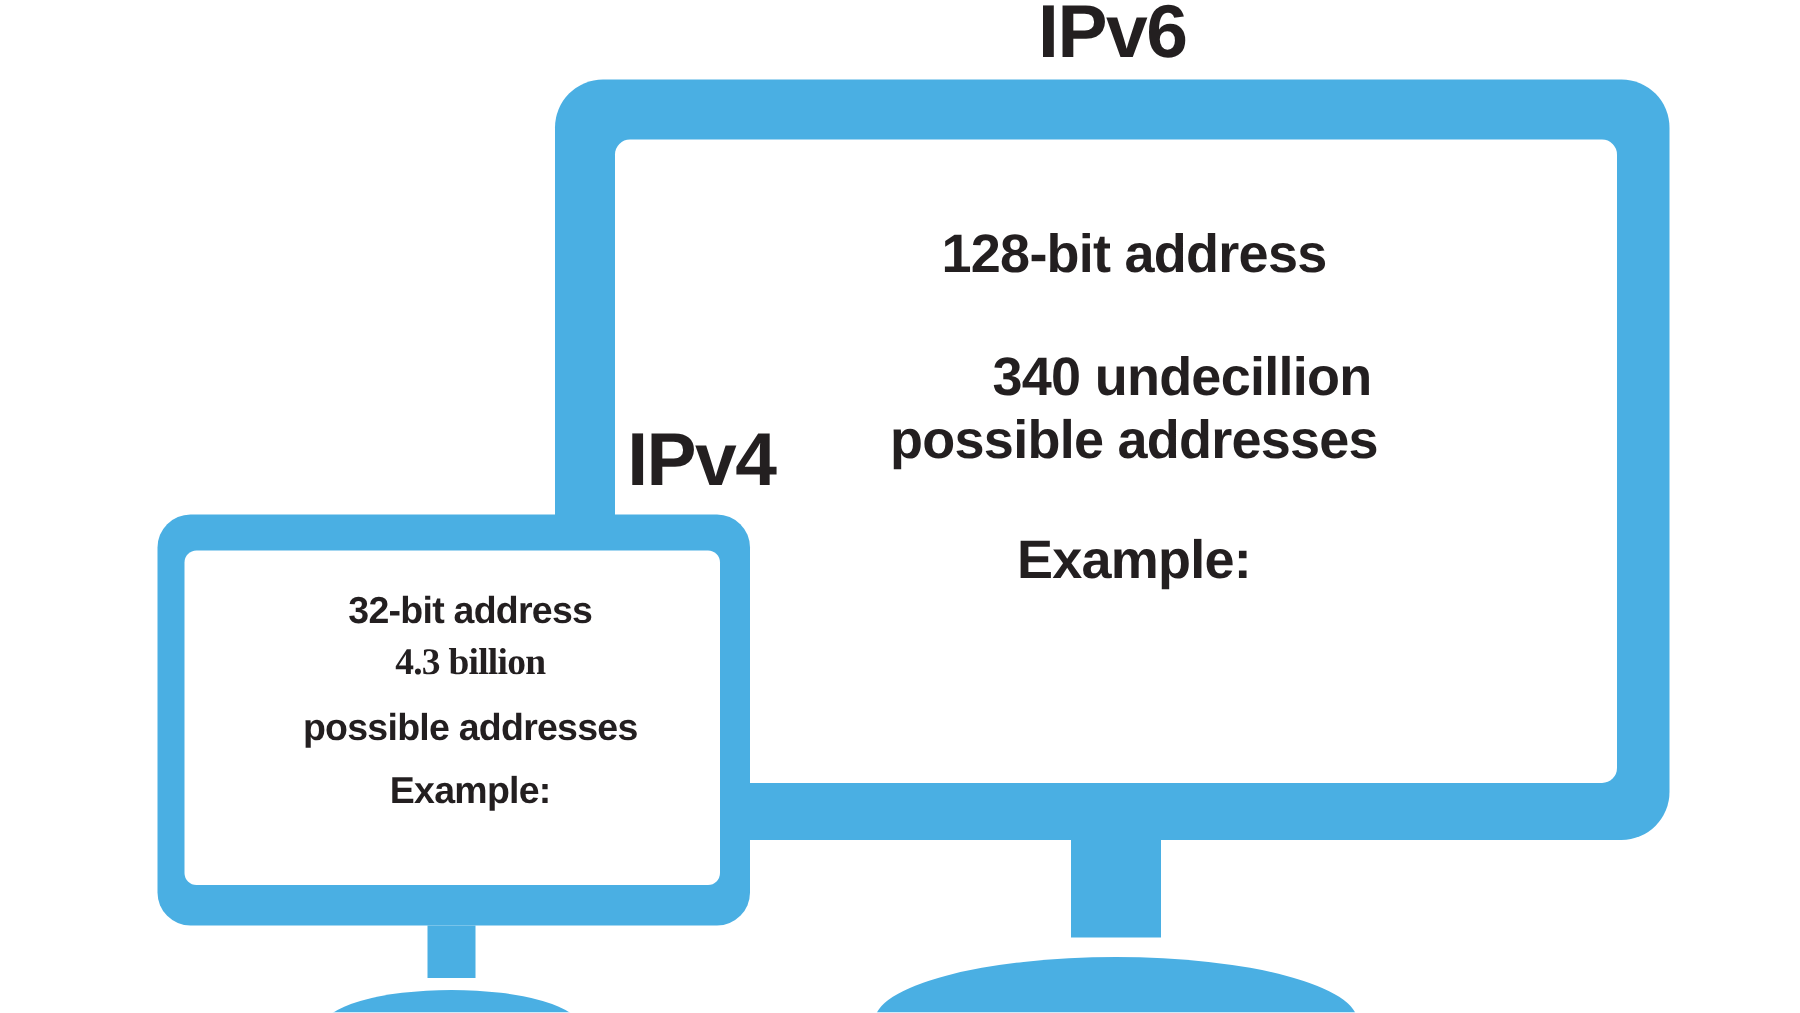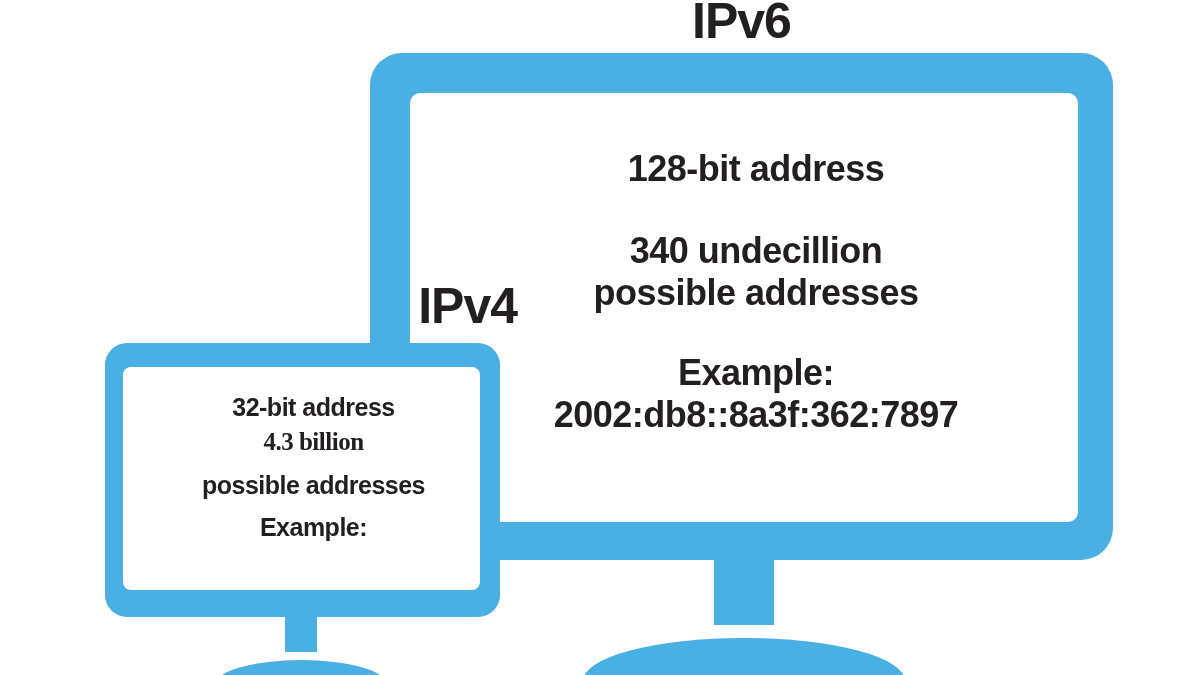--- a/index.html
+++ b/index.html
@@ -43,21 +43,21 @@
   }
   .m6-screen{
     position:absolute;left:410px;top:93px;width:668px;height:429px;
     background:var(--screen-white);border-radius:10px;
   }
   .m6-screen p{
     position:absolute;left:12px;width:100%;text-align:center;
     font-size:36px;line-height:42px;letter-spacing:-0.5px;
   }
   .m6-line-bits{top:55px;}
-  .m6-line-count1{top:137px;}
+  .m6-line-count1{top:137px;margin-left:32px;}
   .m6-line-count2{top:179px;}
   .m6-line-exlabel{top:259px;}
   .m6-line-exvalue{top:301px;}
   
   .ipv4-title{
     position:absolute;left:122px;top:278px;width:395px;
     text-align:right;font-size:50px;line-height:56px;
     letter-spacing:-1px;
   }
   .m4-frame{
@@ -93,21 +93,20 @@
 
   <div class="ipv6-title">IPv6</div>
   <div class="m6-frame"></div>
   <div class="m6-neck"></div>
   <div class="m6-base"></div>
   <div class="m6-screen">
     <p class="m6-line-bits">128-bit address</p>
     <p class="m6-line-count1">340 undecillion</p>
     <p class="m6-line-count2">possible addresses</p>
     <p class="m6-line-exlabel">Example:</p>
-    <p class="m6-line-exvalue">2002:db8::8a3f:362:7897</p>
   </div>
 
   <div class="ipv4-title">IPv4</div>
   <div class="m4-frame"></div>
   <div class="m4-neck"></div>
   <div class="m4-base"></div>
   <div class="m4-screen">
     <p class="m4-line-bits">32-bit address</p>
     <p class="m4-line-count1">4.3 billion</p>
     <p class="m4-line-count2">possible addresses</p>

